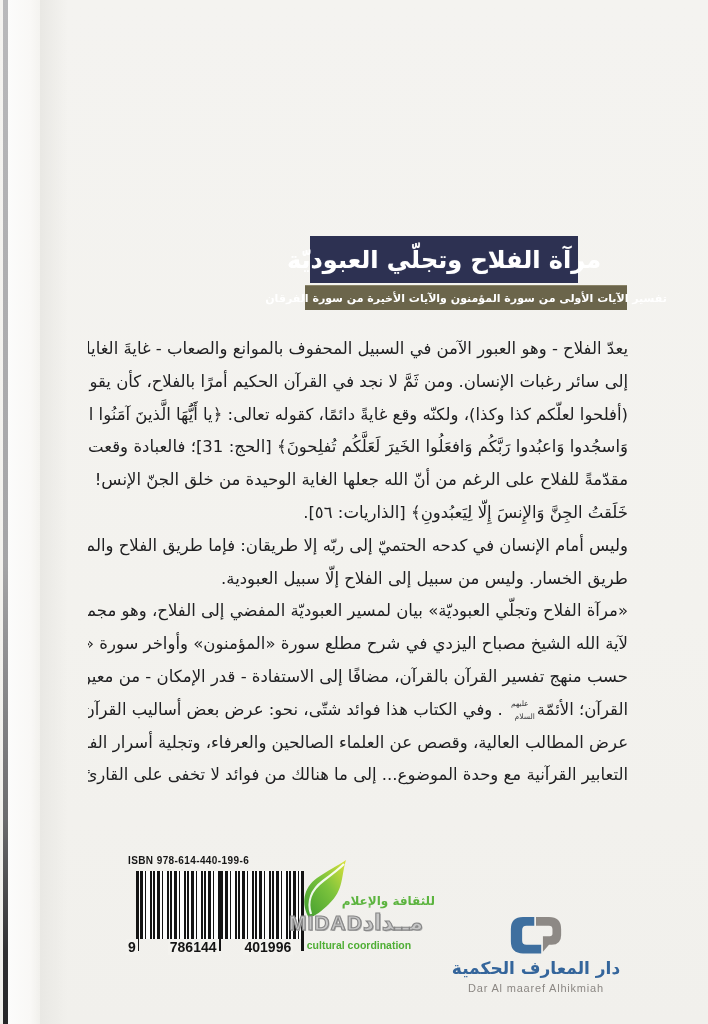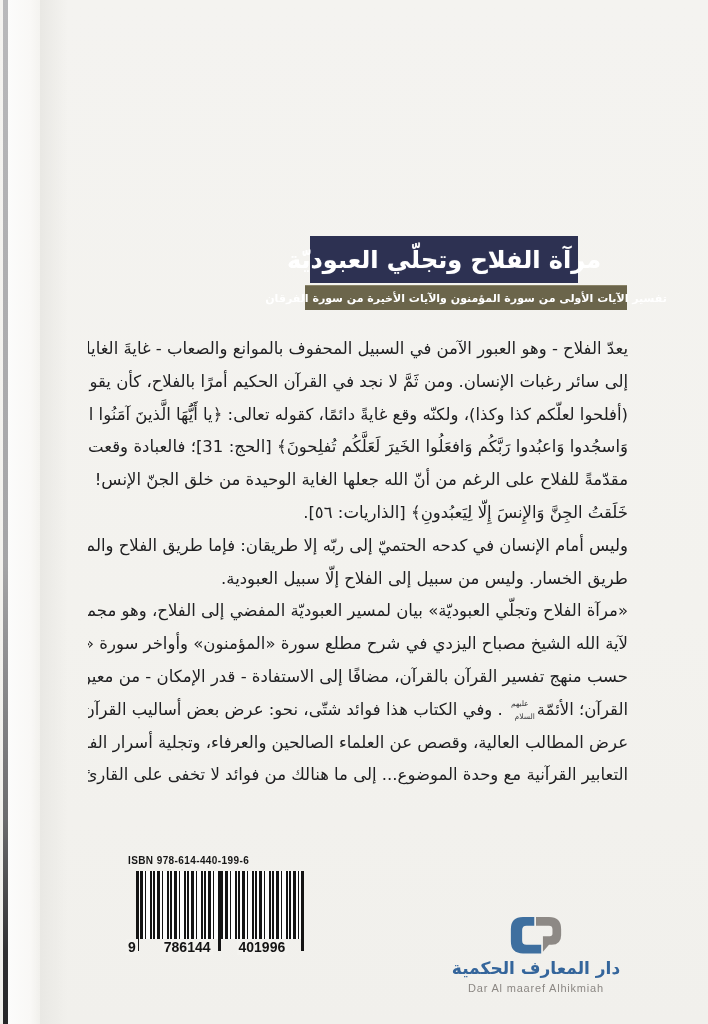--- a/index.html
+++ b/index.html
@@ -75,21 +75,21 @@
   .guard.g-left{left:10px;}
   .guard.g-mid{left:92px;}
   .guard.g-right{left:175px;}
   .barcode-digits{
     position:absolute;left:0;top:66px;width:186px;height:18px;
     font-family:"Liberation Sans",sans-serif;font-size:14px;font-weight:bold;color:#141414;
     display:flex;align-items:flex-end;
   }
   .barcode-digits .seg{background:#f3f2ee;padding:0 2px;}
   .seg.s1{margin-left:0px;}
-  .seg.s2{margin-left:24px;}
+  .seg.s2{margin-left:30px;}
   .seg.s3{margin-left:24px;}
   
   .midad{position:absolute;left:283px;top:858px;width:152px;height:96px;}
   .midad-swoosh{position:absolute;left:18px;top:2px;width:46px;height:60px;}
   .midad-tag-ar{
     position:absolute;right:0px;top:36px;color:#5cb43f;font-weight:bold;
     font-size:12px;direction:rtl;white-space:nowrap;
   }
   .midad-word{
     position:absolute;left:0;top:52px;width:152px;text-align:center;white-space:nowrap;
@@ -156,20 +156,36 @@
     <div class="guard g-left"></div>
     <div class="guard g-mid"></div>
     <div class="guard g-right"></div>
     <div class="barcode-digits">
       <span class="seg s1">9</span>
       <span class="seg s2">786144</span>
       <span class="seg s3">401996</span>
     </div>
   </div>
 
+  <div class="midad">
+    <svg class="midad-swoosh" viewBox="0 0 46 60" xmlns="http://www.w3.org/2000/svg">
+      <defs>
+        <linearGradient id="mg" x1="0" y1="1" x2="1" y2="0">
+          <stop offset="0" stop-color="#3f9c2f"></stop>
+          <stop offset="0.55" stop-color="#7cc33c"></stop>
+          <stop offset="1" stop-color="#dde23c"></stop>
+        </linearGradient>
+      </defs>
+      <path d="M8,58 C0,44 2,28 16,18 C26,11 38,5 45,0 C40,16 43,30 28,44 C21,51 14,56 8,58 Z" fill="url(#mg)"></path>
+      <path d="M10,54 C6,42 10,30 22,21 C30,15 38,9 43,4" fill="none" stroke="#ffffff" stroke-width="2.2" opacity="0.9"></path>
+    </svg>
+    <div class="midad-tag-ar">للثقافة والإعلام</div>
+    <div class="midad-word"><span class="latin">MIDAD</span><span class="arabic">مــداد</span></div>
+    <div class="midad-tag-en">cultural coordination</div>
+  </div>
 
   <div class="dar">
     <svg class="dar-icon" viewBox="0 0 60 48" xmlns="http://www.w3.org/2000/svg">
       <path d="M15,1 L28,1 L28,11 L19,11 Q14,11 14,16 L14,28 Q14,33 19,33 L36,33 L36,43 L15,43 Q1,43 1,29 L1,15 Q1,1 15,1 Z" fill="#3e6f9f"></path>
       <path d="M30,1 L45,1 Q59,1 59,15 L59,22 Q59,33 48,33 L45,33 L38,41 L38,33 L38,33 L38,23 L46,23 Q49,23 49,20 L49,15 Q49,11 45,11 L30,11 Z" fill="#8d8985"></path>
     </svg>
     <div class="dar-ar">دار المعارف الحكمية</div>
     <div class="dar-en">Dar Al maaref Alhikmiah</div>
   </div>
 

